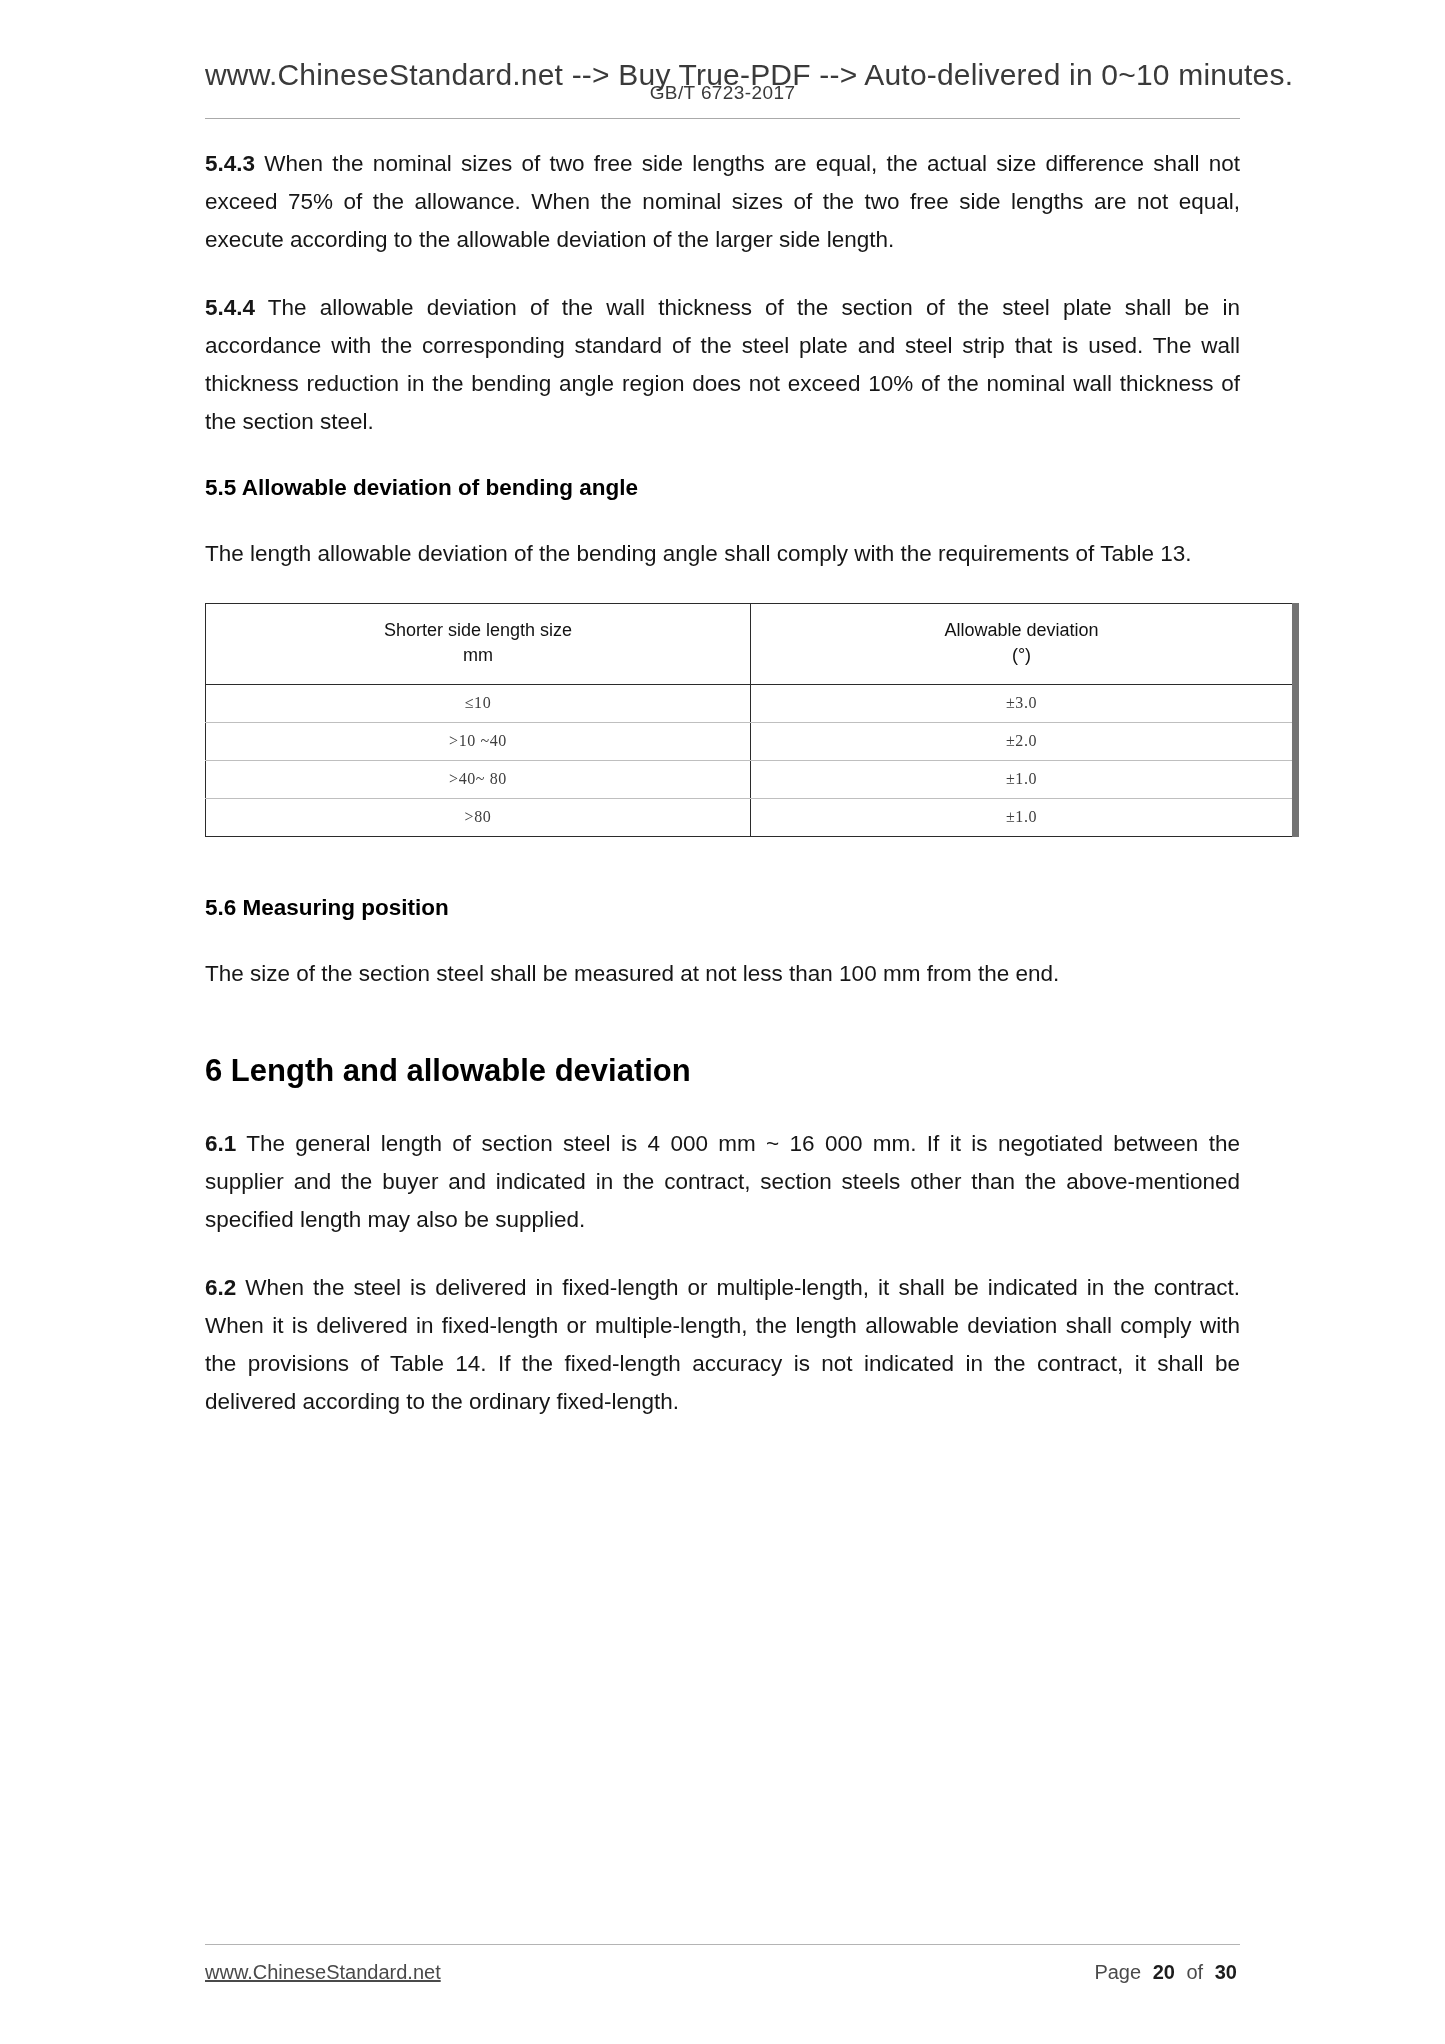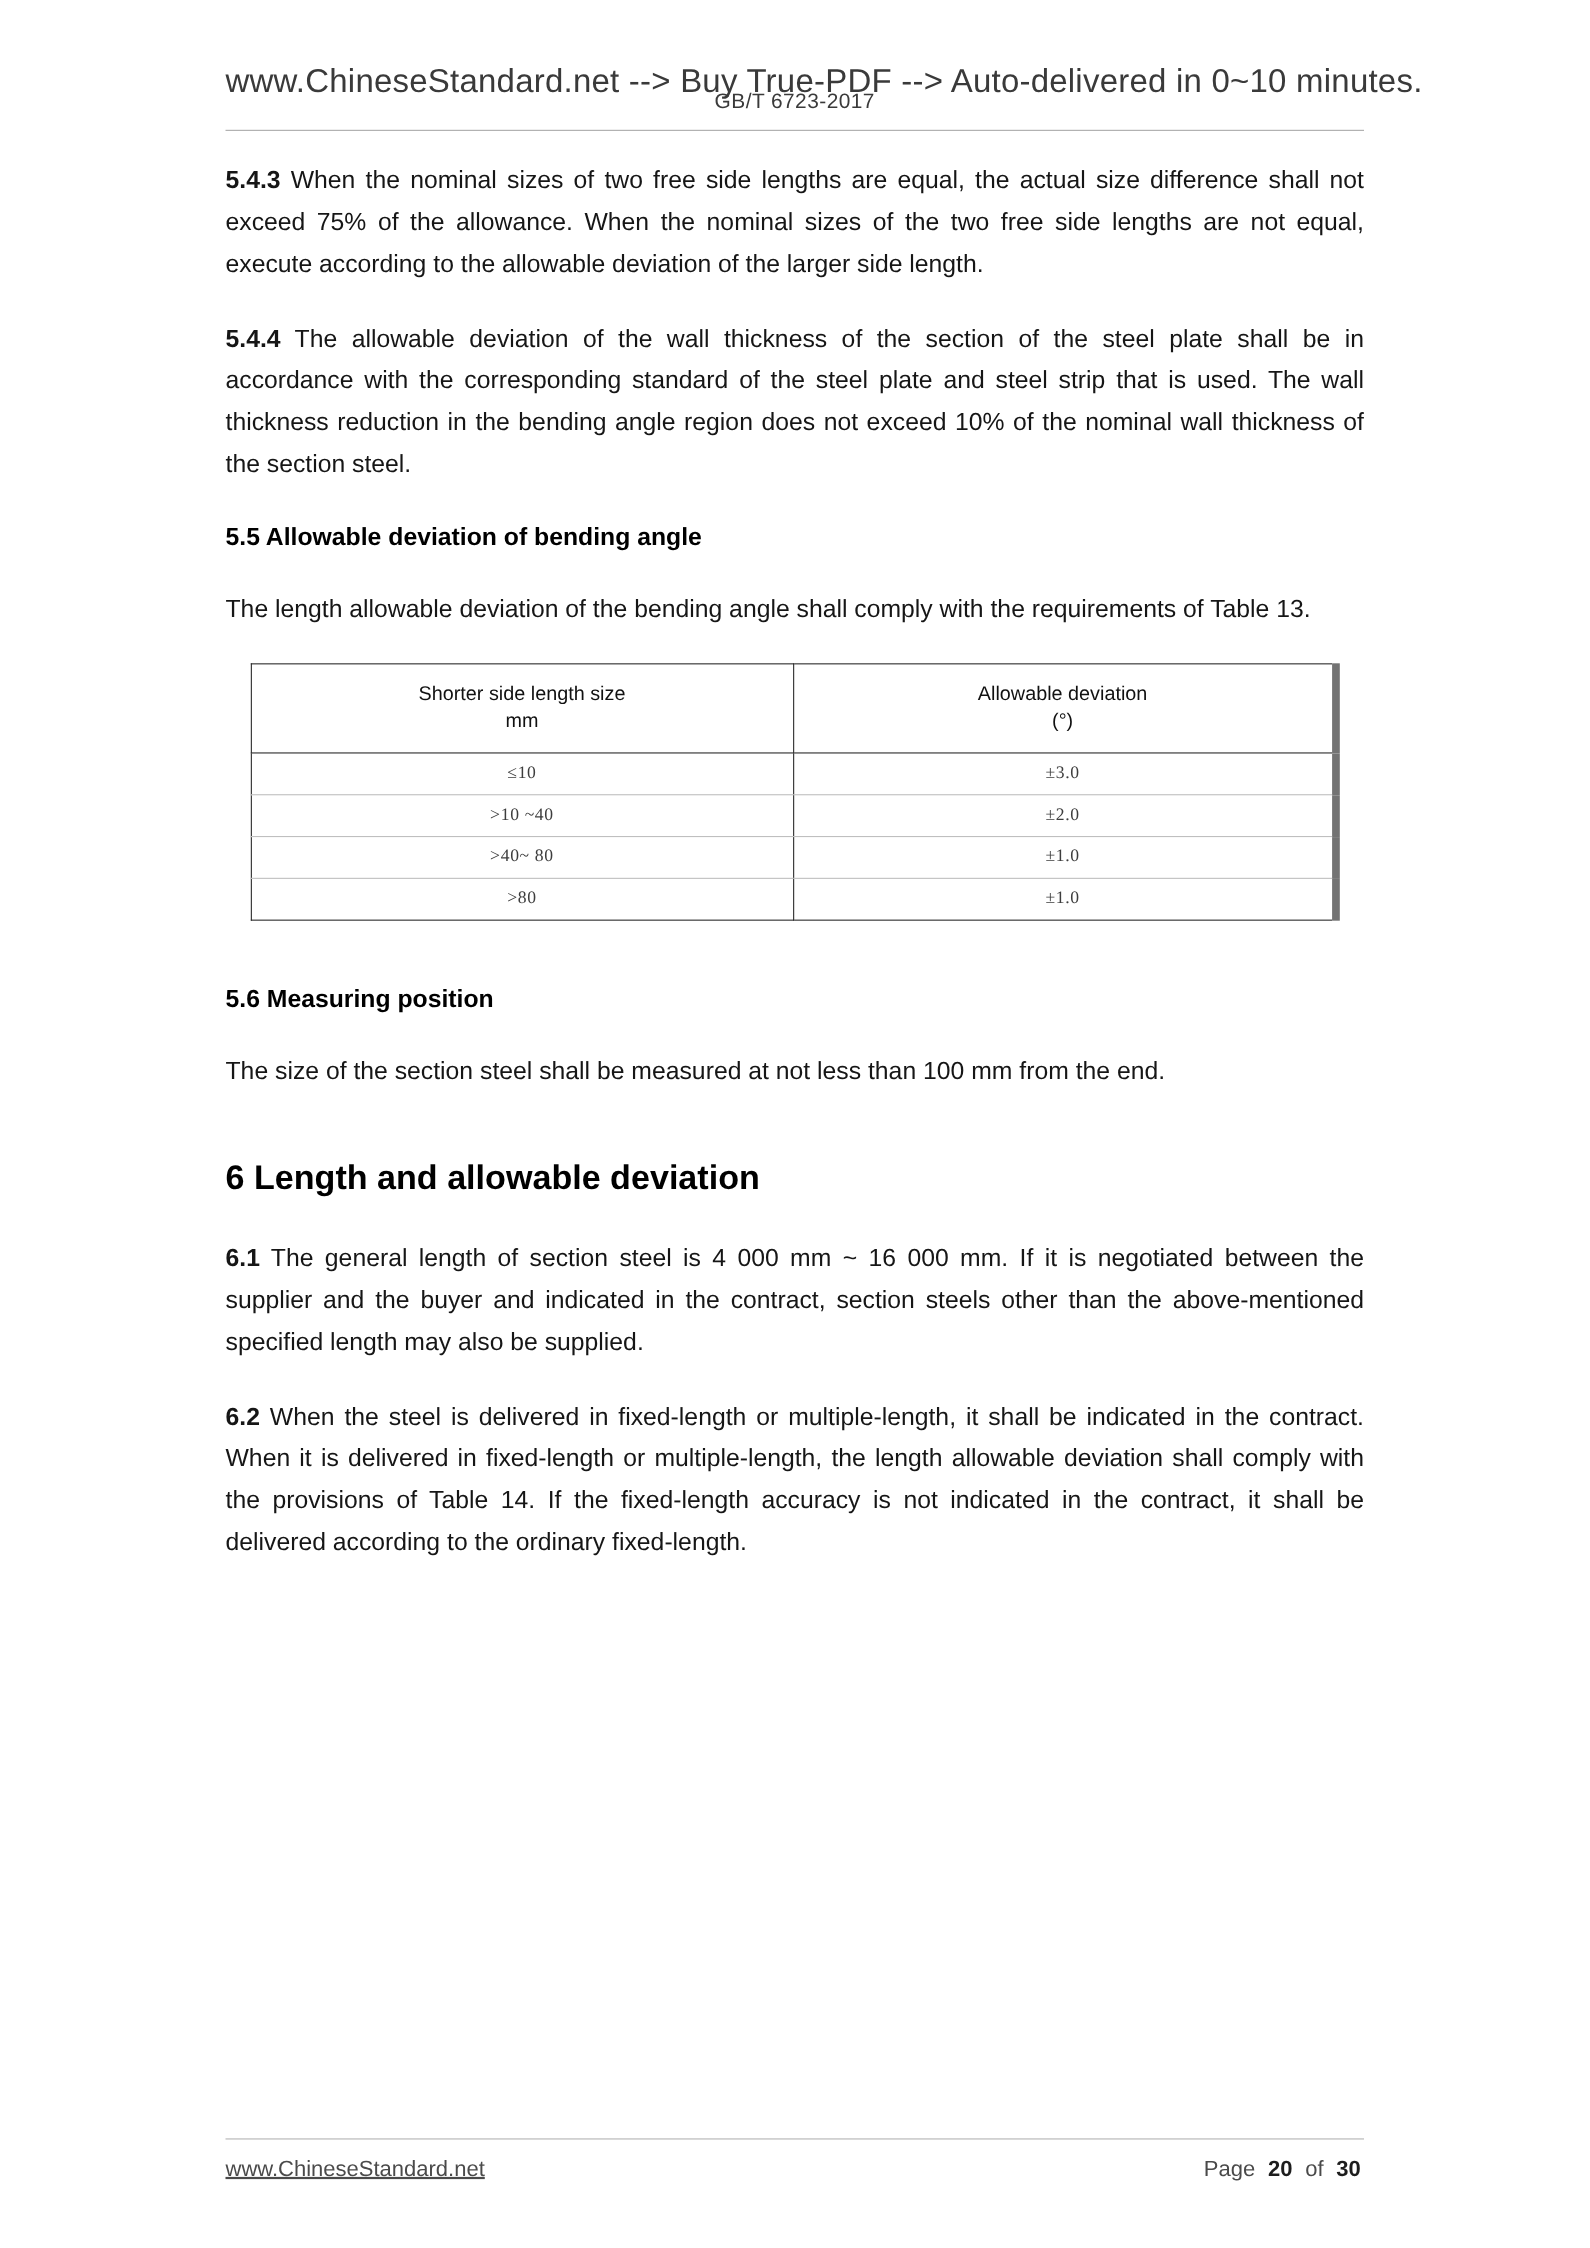--- a/index.html
+++ b/index.html
@@ -69,21 +69,21 @@
     line-height: 40px;
   }
   .table-caption {
     text-align: center;
     font-size: 22.5px;
     font-weight: bold;
     margin: 40px 0 28px 0;
   }
   
   table.t13 {
-    width: 990px;
+    width: 1094px;
     margin: 0 auto 0 auto;
     border-collapse: collapse;
     table-layout: fixed;
   }
   table.t13 th, table.t13 td {
     border: 1px solid #2b2b2b;
     text-align: center;
   }
   table.t13 thead th {
     font-weight: normal;

